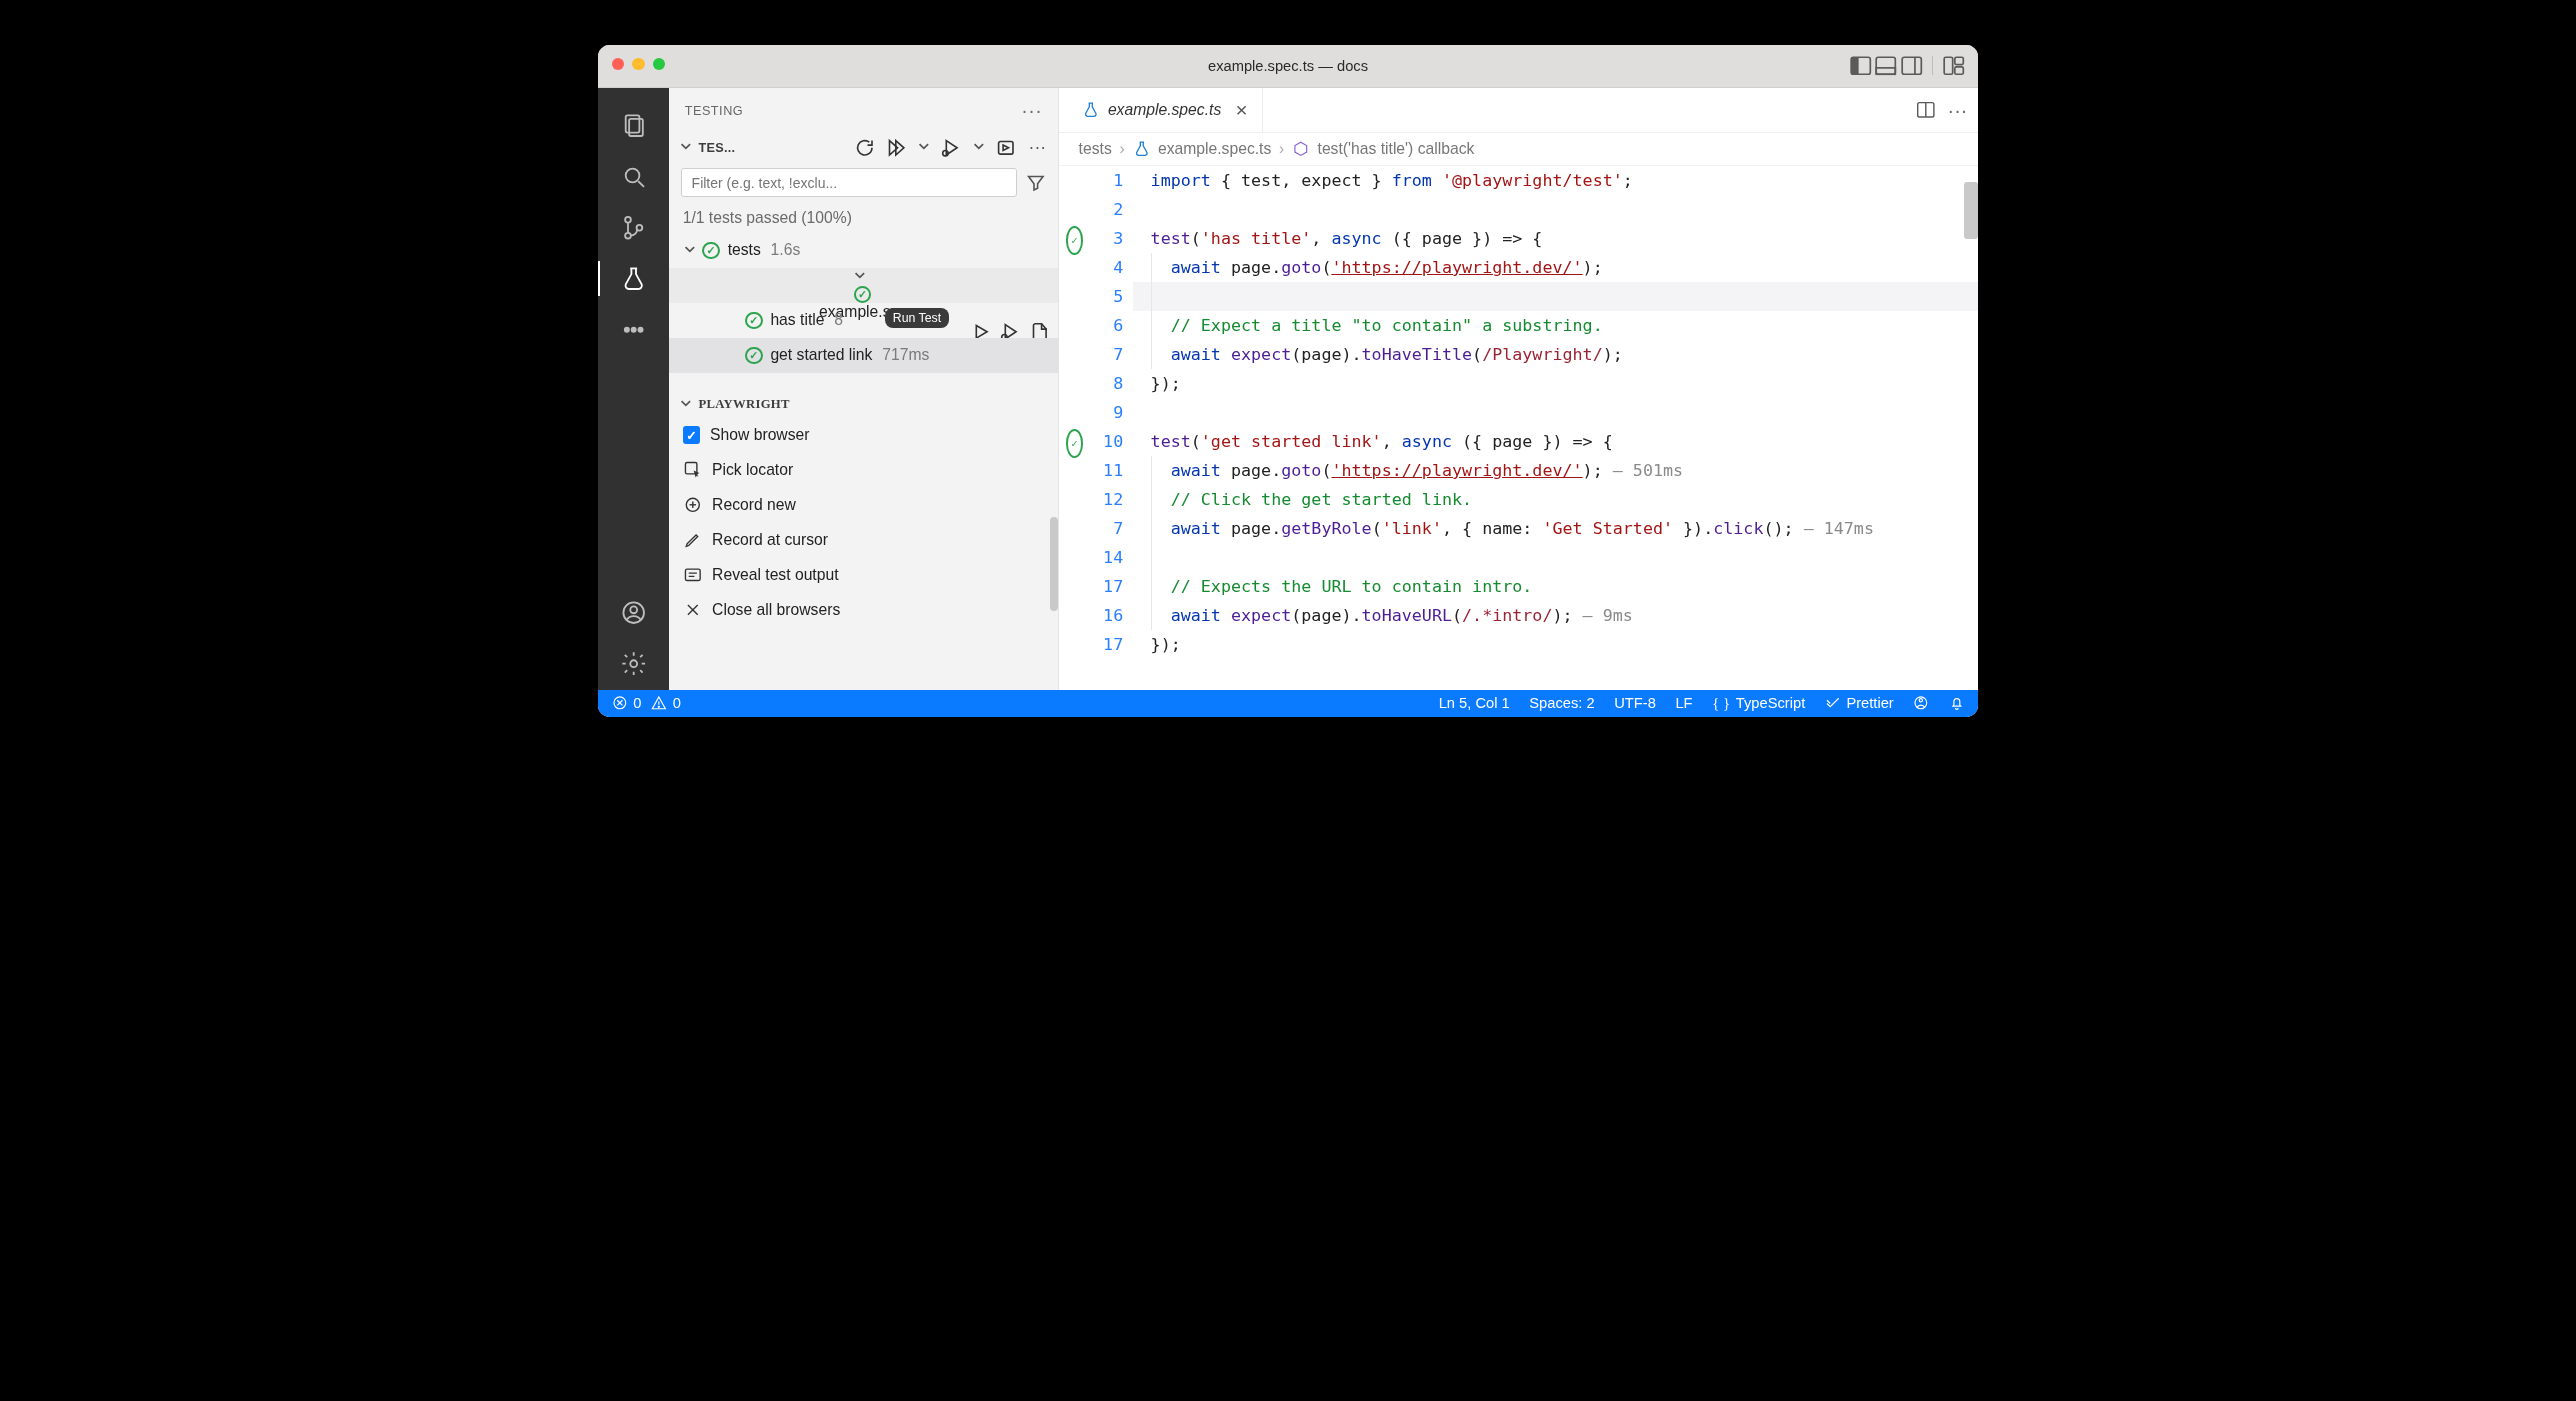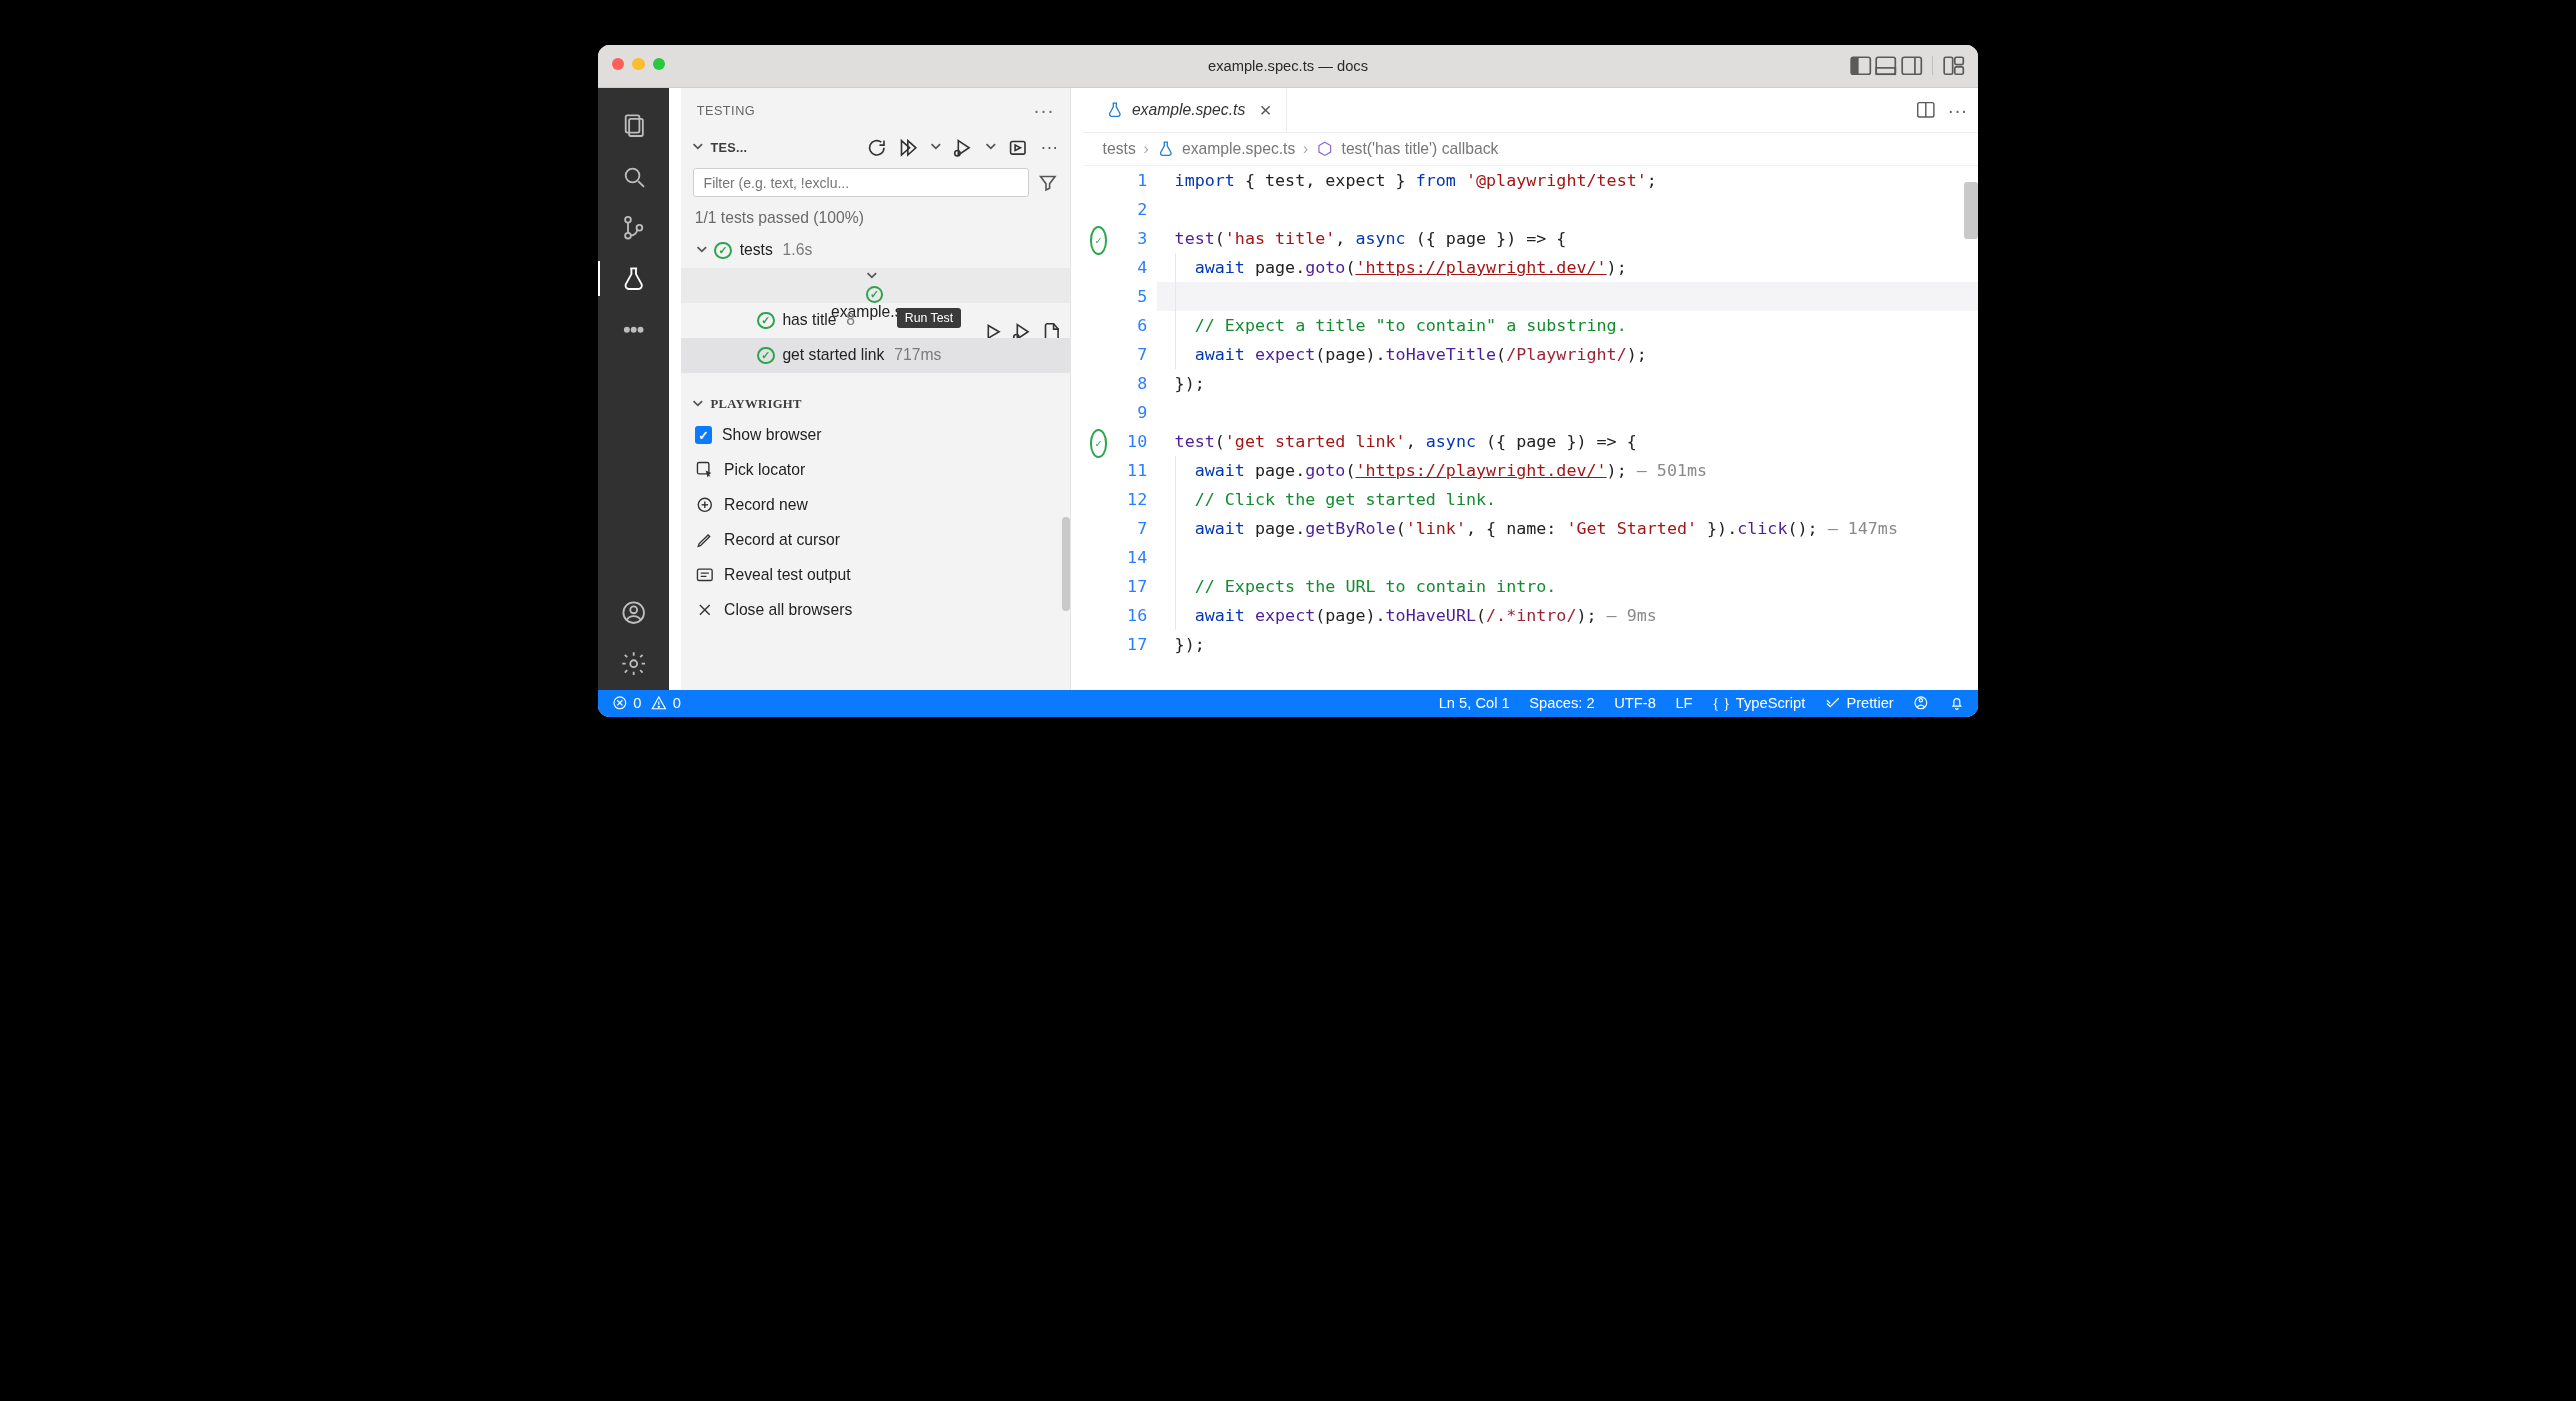--- a/index.html
+++ b/index.html
@@ -30,21 +30,21 @@
   .traffic-lights span { width: 12.7px; height: 12.7px; border-radius: 50%; }
   .tl-close { background: #ff5f57; }
   .tl-min   { background: #febc2e; }
   .tl-max   { background: #28c840; }
   .title    { font-size: 14.7px; color: #2a2a2a; }
   .title-right { position: absolute; right: 11.8px; top: 7.8px; display: flex; align-items: center; color: #5a5a5a; }
   .title-right .ico { width:25.5px; height:25.5px; display:flex; align-items:center; justify-content:center; }
   .title-right .sep { width:1px; height:19.6px; background:#bdbdbd; margin:0 7.8px; }
 
   
-  .body { flex:1 1 auto; display:flex; min-height:0;gap:12px; }
+  .body { flex:1 1 auto; display:flex; min-height:0; }
 
   
   .activitybar {
     width: 71px; background: #313131; color: #bdbdbd;
     display: flex; flex-direction: column; align-items: center;
     padding-top: 11.8px;
   }
   .activitybar .ab-item { width: 47px; height: 51px; display:flex; align-items:center; justify-content:center; cursor:pointer; }
   .activitybar .ab-item.active { color: #ffffff; position: relative; }
   .activitybar .ab-item.active::before { content:""; position:absolute; left:-11.8px; top:7.8px; bottom:7.8px; width:2px; background:#fff; }
@@ -73,21 +73,21 @@
   .tree { font-size:15.7px; user-select:none; }
   .tree-row { display:flex; align-items:center; height:35px; padding-right:7.8px; position:relative; }
   .tree-row.hover { background:#eaeaea;flex-direction:column; }
   .tree-row.selected { background:#e2e2e4; }
   .tree-row .indent { display:inline-block; }
   .pass-badge { width:17.6px; height:17.6px; display:inline-flex; align-items:center; justify-content:center; border:2px solid #2da44e; border-radius:50%; color:#2da44e; font-weight:700; font-size:10.8px; }
   .pass-badge::after { content:"✓"; }
   .row-label { margin-left:7.8px; color:#222; }
   .row-time  { margin-left:9.8px; color:#7a7a7a; }
   .row-actions { margin-left:auto; display:flex; align-items:center; gap:7.8px; color:#3d3d3d; }
-  .row-hint { position:absolute; left:216px; top:4.9px; background:#3a3a3a; color:#fff; font-size:12.3px; padding:2.9px 7.8px; border-radius:3px; }
+  .row-hint { position:absolute; left:216px; top:4.9px; background:#3a3a3a; color:#fff; font-size:12.3px; padding:2.9px 7.8px; border-radius:8px; }
 
   .section-row.compact { padding:5.9px 9.8px 3.9px 9.8px; }
   .pw-list { font-size:15.7px; }
   .pw-item { display:flex; align-items:center; gap:9.8px; height:35px; padding-left:13.7px; color:#222; }
   .pw-item svg { width:19.6px; height:19.6px; stroke:#333; fill:none; stroke-width:1.7; }
   .pw-check { width:17.6px; height:17.6px; background:#0a7bff; border-radius:2.9px; color:#fff; display:inline-flex; align-items:center; justify-content:center; font-size:12.7px; font-weight:700; }
 
   .sb-scroll-thumb { position:absolute; right:0; top:429px; width:7.8px; height:94px; background:#c9c9c9; border-radius:3.9px; }
 
   

